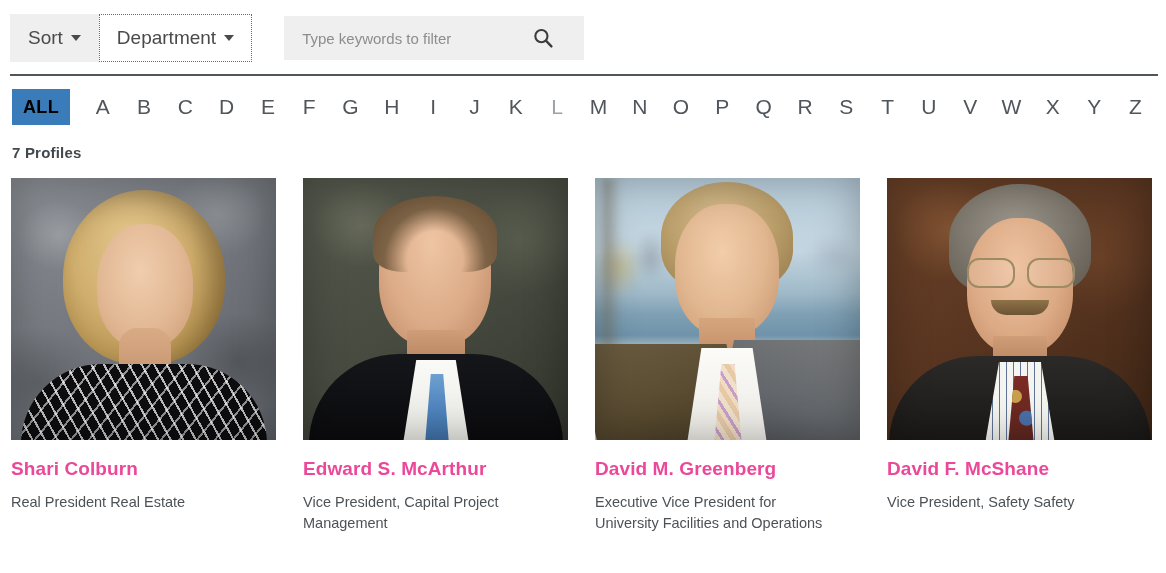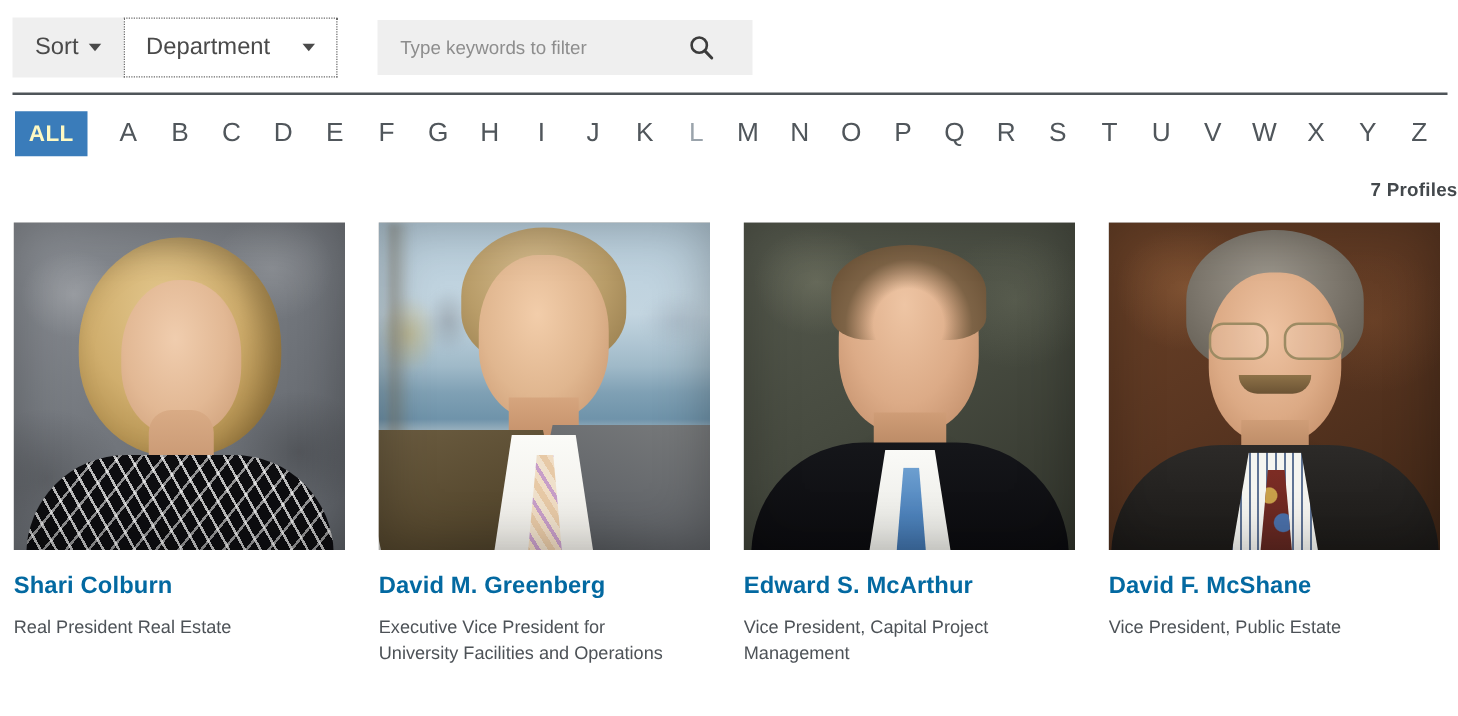--- a/index.html
+++ b/index.html
@@ -37,21 +37,20 @@
     background: transparent;
     border: none;
     cursor: pointer;
     white-space: nowrap;
     font-family: "Liberation Sans", sans-serif;
   }
   .filter-btn.shaded { background: #efefef; }
   .filter-btn.focused {
     outline: 1px dotted #6b6b6b;
     outline-offset: -1px;
-    gap: 18px;
   }
   .caret {
     display: inline-block;
     margin-left: 8px;
     width: 0; height: 0;
     border-left: 5.5px solid transparent;
     border-right: 5.5px solid transparent;
     border-top: 6.5px solid #4a4a4a;
   }
 
@@ -93,21 +92,21 @@
   .alpha-row {
     display: flex;
     align-items: center;
     padding: 13px 10px 0 12px;
     height: 49px;
   }
   .alpha-all {
     width: 58px;
     height: 36px;
     background: #3a7cba;
-    color: #fef9c3;
+    color: #000000;
     font-size: 18px;
     font-weight: bold;
     letter-spacing: 0.3px;
     display: flex;
     align-items: center;
     justify-content: center;
     cursor: pointer;
     margin-right: 12px;
     flex: none;
   }
@@ -121,21 +120,20 @@
   }
   .alpha-letter.dim { color: #9aa3ab; }
 
   
   .count {
     padding: 19px 0 0 12px;
     font-size: 15px;
     font-weight: bold;
     color: #43484c;
     letter-spacing: 0.2px;
-    text-align: right;
   }
 
   
   .grid {
     display: flex;
     padding: 17px 0 0 11px;
     gap: 27px;
   }
   .card { width: 265px; flex: none; }
 
@@ -147,21 +145,21 @@
     cursor: pointer;
     background: #8a8a8a;
   }
   .photo .layer { position: absolute; inset: 0; }
 
   .name {
     display: block;
     margin-top: 18px;
     font-size: 19px;
     font-weight: bold;
-    color: #0369a1;
+    color: #ec4899;
     text-decoration: none;
     line-height: 1.15;
     letter-spacing: 0.1px;
     cursor: pointer;
   }
   .title {
     margin-top: 12px;
     font-size: 14.5px;
     color: #4d5257;
     line-height: 1.45;
@@ -437,62 +435,62 @@
       <div class="torso p1-chest"></div>
       <div class="torso p1-body"></div>
       <div class="layer vig"></div>
     </div>
     <a class="name" href="#">Shari Colburn</a>
     <div class="title">Real President Real Estate</div>
   </div>
 
   <div class="card">
     <div class="photo">
+      <div class="layer bg-olive"></div>
+      <div class="head p3-head"></div>
+      <div class="hair p3-hair"></div>
+      <div class="torso p3-neck"></div>
+      <div class="torso p3-jacket"></div>
+      <div class="torso p3-shirt"></div>
+      <div class="torso p3-tie"></div>
+      <div class="layer vig"></div>
+    </div>
+    <a class="name" href="#">Edward S. McArthur</a>
+    <div class="title">Vice President, Capital Project
+Management</div>
+  </div>
+
+  <div class="card">
+    <div class="photo">
       <div class="layer bg-city"></div>
       <div class="layer city-blobs"></div>
       <div class="hair p2-hair"></div>
       <div class="head p2-head"></div>
       <div class="torso p2-neck"></div>
       <div class="torso p2-jacketL"></div>
       <div class="torso p2-jacketR"></div>
       <div class="torso p2-shirt"></div>
       <div class="torso p2-tie"></div>
       <div class="layer vig"></div>
     </div>
     <a class="name" href="#">David M. Greenberg</a>
     <div class="title">Executive Vice President for
 University Facilities and Operations</div>
   </div>
 
   <div class="card">
     <div class="photo">
-      <div class="layer bg-olive"></div>
-      <div class="head p3-head"></div>
-      <div class="hair p3-hair"></div>
-      <div class="torso p3-neck"></div>
-      <div class="torso p3-jacket"></div>
-      <div class="torso p3-shirt"></div>
-      <div class="torso p3-tie"></div>
-      <div class="layer vig"></div>
-    </div>
-    <a class="name" href="#">Edward S. McArthur</a>
-    <div class="title">Vice President, Capital Project
-Management</div>
-  </div>
-
-  <div class="card">
-    <div class="photo">
       <div class="layer bg-brown"></div>
       <div class="hair p4-hair"></div>
       <div class="head p4-head"></div>
       <div class="head p4-glasses"></div>
       <div class="head p4-mustache"></div>
       <div class="torso p4-neck"></div>
       <div class="torso p4-jacket"></div>
       <div class="torso p4-shirt"></div>
       <div class="torso p4-tie"></div>
       <div class="layer vig"></div>
     </div>
     <a class="name" href="#">David F. McShane</a>
-    <div class="title">Vice President, Public Estate</div>
+    <div class="title">Vice President, Safety Safety</div>
   </div>
 
 </div>
 
 </body></html>

